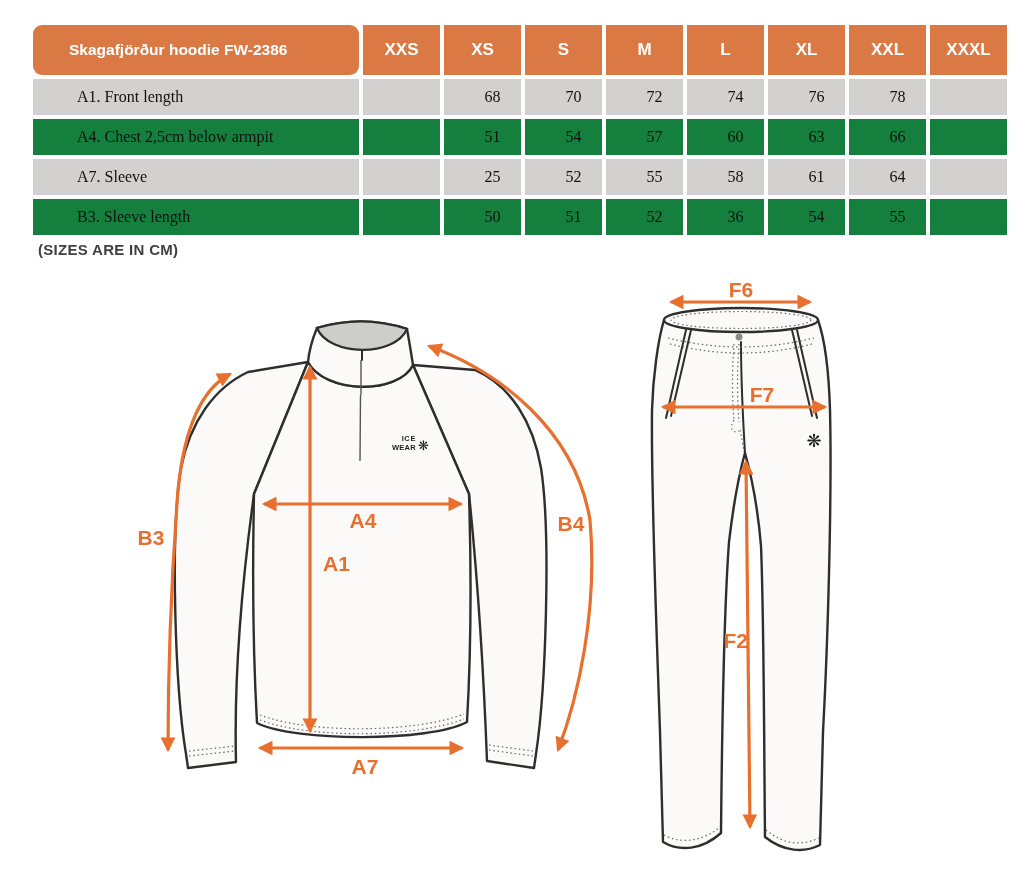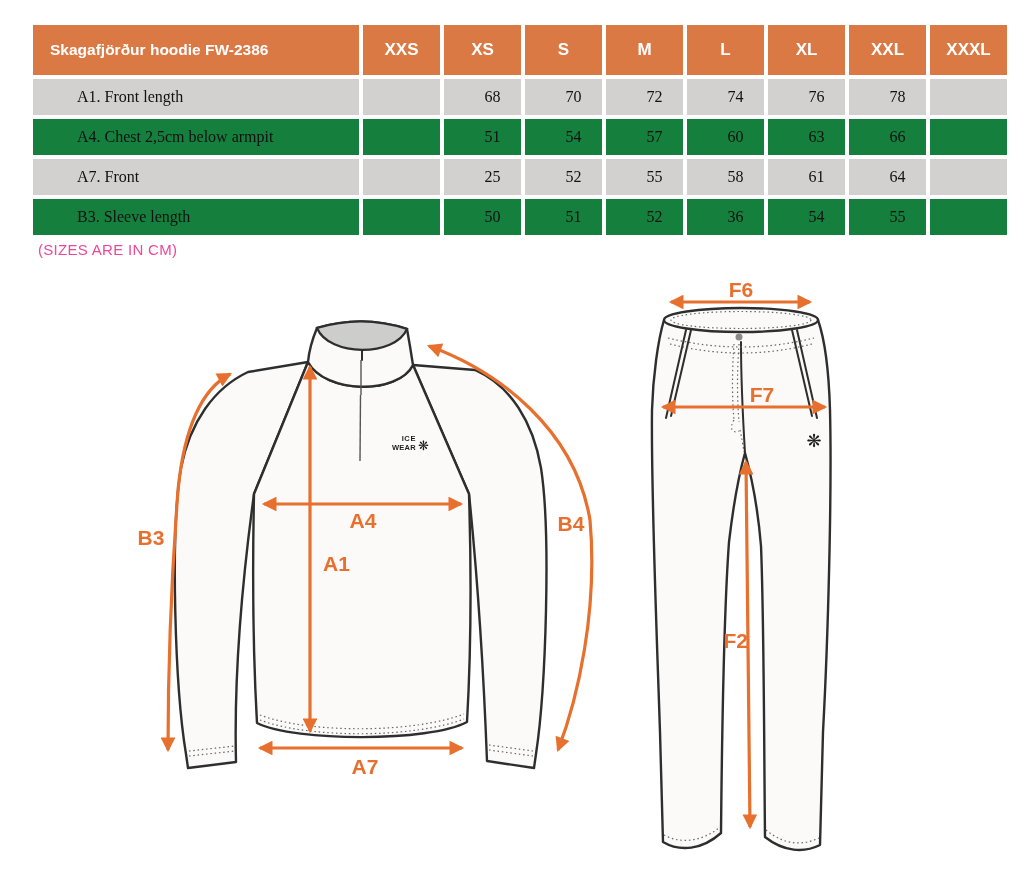--- a/index.html
+++ b/index.html
@@ -5,30 +5,30 @@
   html,body{margin:0;padding:0;background:#fff;}
   .page{position:relative;width:1032px;height:890px;background:#fff;overflow:hidden;
         font-family:"Liberation Sans",sans-serif;}
 
   
   .size-table-wrap{position:absolute;left:29px;top:21px;}
   table.size-chart{border-collapse:separate;border-spacing:4px;table-layout:fixed;}
   table.size-chart th, table.size-chart td{margin:0;overflow:hidden;white-space:nowrap;}
   th.hdr{background:#DB7944;color:#fff;font-weight:bold;font-size:17px;height:48px;
          text-align:center;vertical-align:middle;}
-  th.hdr-title{text-align:left;padding-left:17px;font-size:15.5px;}
+  th.hdr-title{text-align:left;padding-left:36px;font-size:15.5px;border-radius:9px;}
   td.cell{height:34px;text-align:center;vertical-align:middle;
           font-family:"Liberation Serif",serif;font-size:16px;color:#111;padding-left:21px;}
   td.cell-label{text-align:left;padding-left:44px;}
   tr.row-dark td{background:#D2D1CF;}
   tr.row-light td{background:#15803d;}
   .col-label{width:326px;} .col-size{width:77px;}
 
-  .sizes-note{position:absolute;left:38px;top:241px;color:#ec4899;font-size:15px;
-              letter-spacing:.3px;font-weight:normal;text-align:right;}
+  .sizes-note{position:absolute;left:38px;top:241px;color:#404040;font-size:15px;
+              letter-spacing:.3px;font-weight:bold;text-align:right;}
 
   
   .hoodie-svg{position:absolute;left:130px;top:290px;}
   .pants-svg{position:absolute;left:640px;top:280px;}
   .garment{fill:#FBFAF8;stroke:#2E2E2E;stroke-width:2.4;stroke-linejoin:round;stroke-linecap:round;}
   .seam{fill:none;stroke:#2E2E2E;stroke-width:2;stroke-linecap:round;}
   .stitch{fill:none;stroke:#666;stroke-width:1.2;stroke-dasharray:1.5 2.8;}
   .zip{stroke:#555;stroke-width:1.4;}
   .arrow{fill:none;stroke:#E7702E;stroke-width:3.2;}
   .mlabel{fill:#E7702E;font-family:"Liberation Sans",sans-serif;font-size:21px;font-weight:bold;}
@@ -82,21 +82,21 @@
           <td class="cell"></td>
           <td class="cell">51</td>
           <td class="cell">54</td>
           <td class="cell">57</td>
           <td class="cell">60</td>
           <td class="cell">63</td>
           <td class="cell">66</td>
           <td class="cell"></td>
         </tr>
         <tr class="row-dark">
-          <td class="cell cell-label">A7. Front</td>
+          <td class="cell cell-label">A7. Sleeve</td>
           <td class="cell"></td>
           <td class="cell">25</td>
           <td class="cell">52</td>
           <td class="cell">55</td>
           <td class="cell">58</td>
           <td class="cell">61</td>
           <td class="cell">64</td>
           <td class="cell"></td>
         </tr>
         <tr class="row-light">

